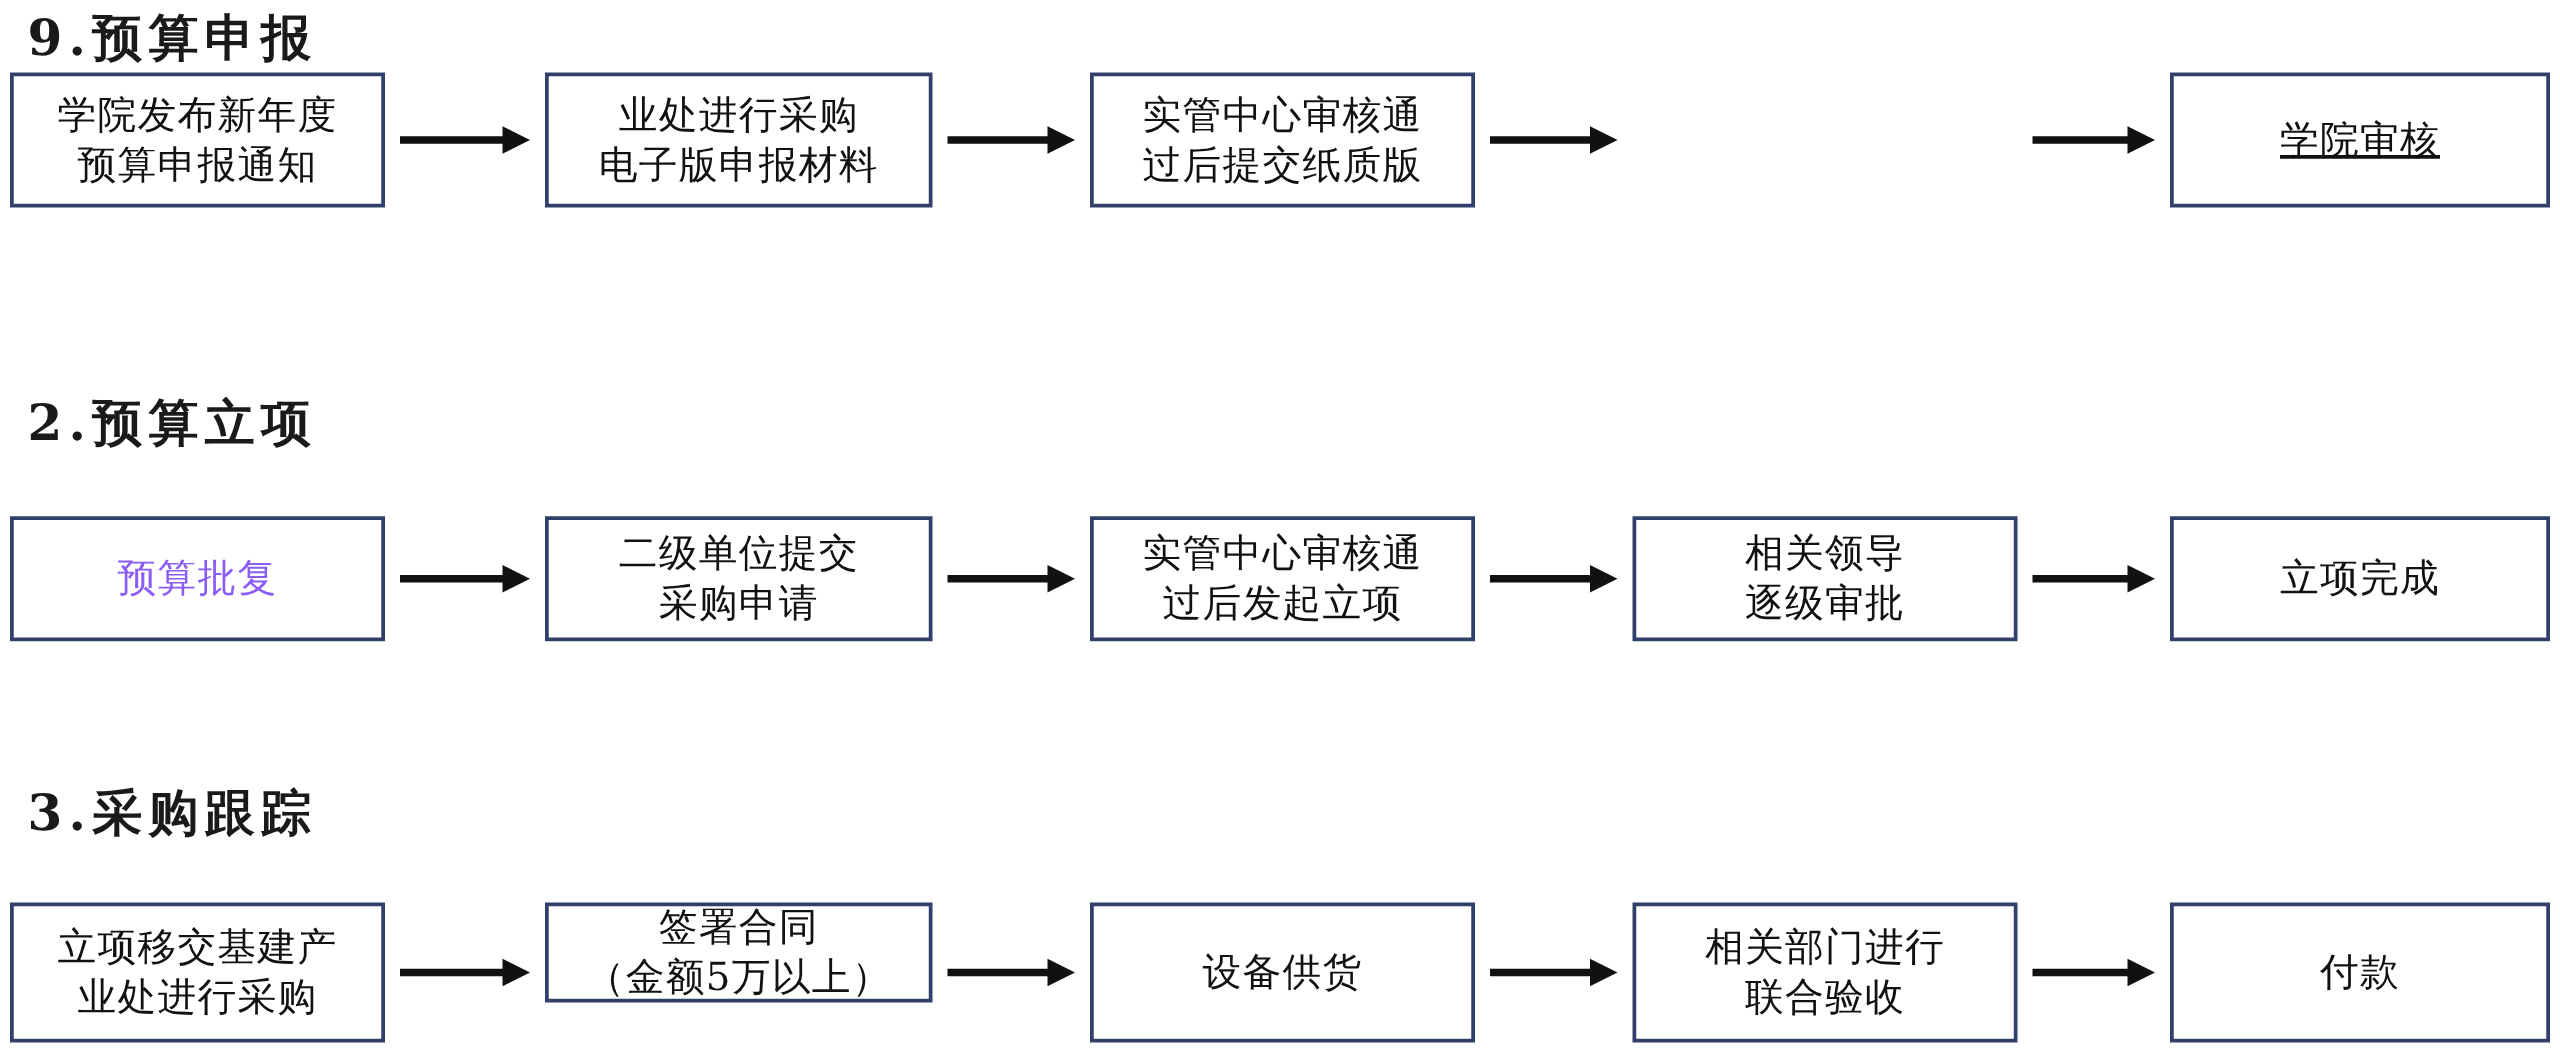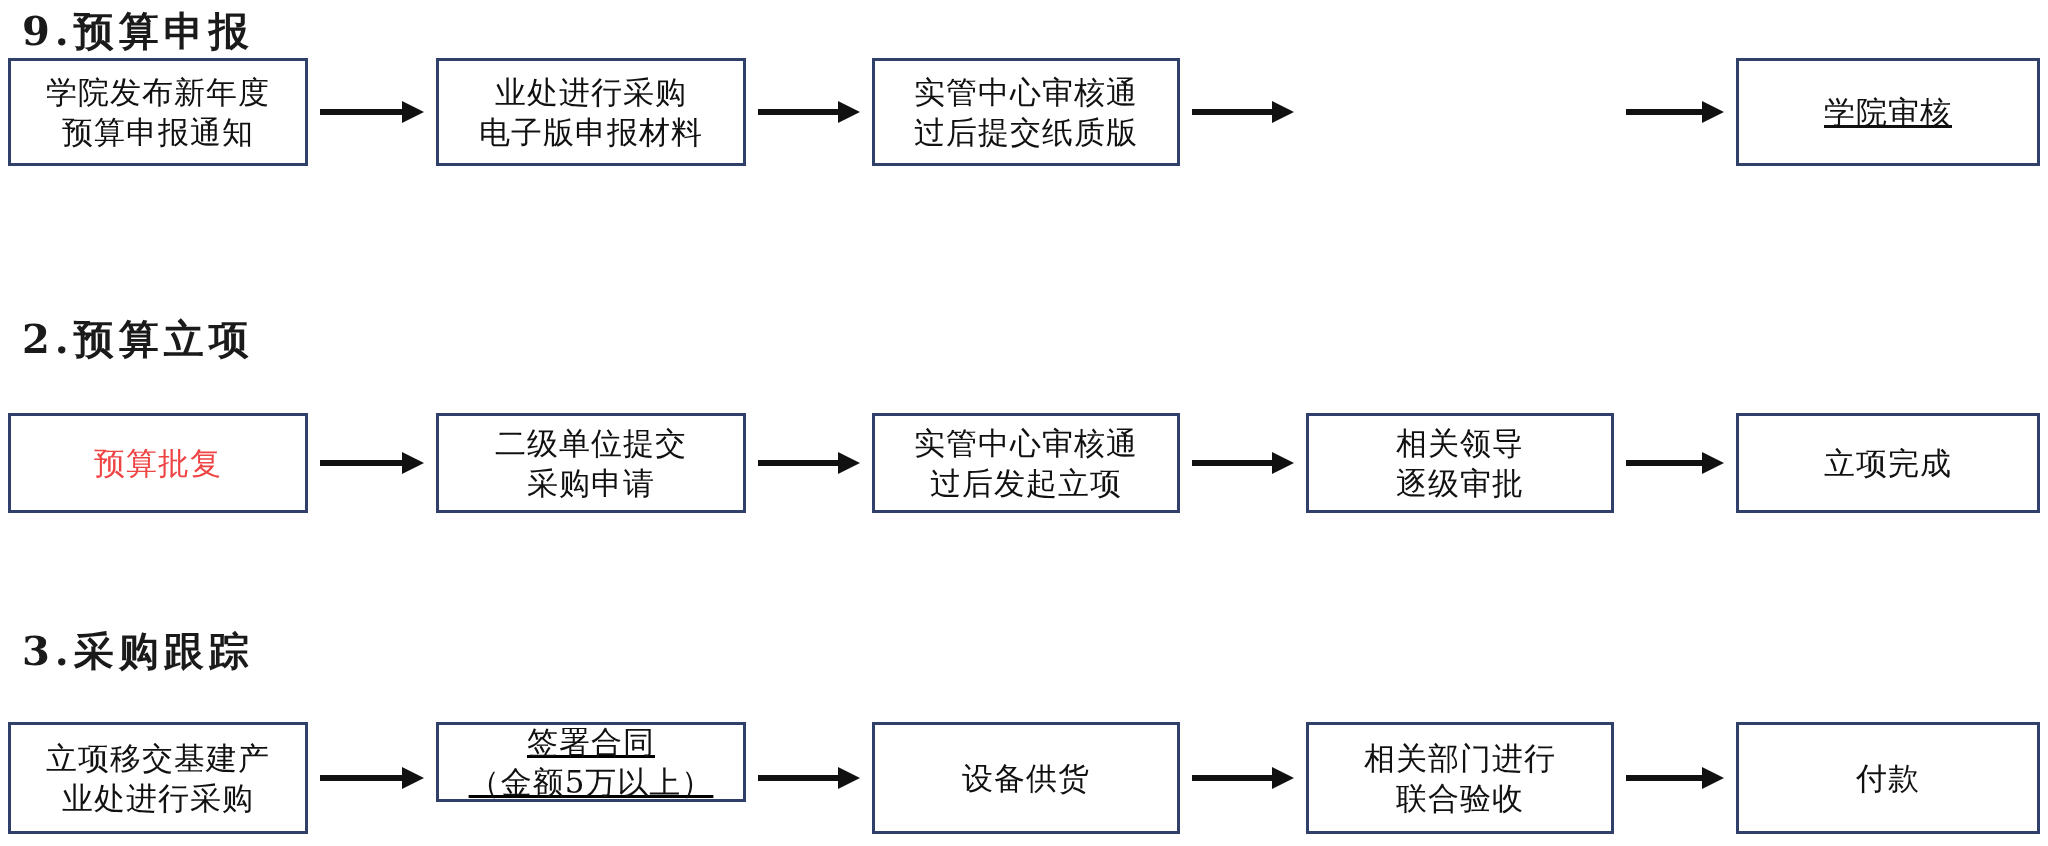--- a/index.html
+++ b/index.html
@@ -129,21 +129,21 @@
       <div class="arrow" style="left: 1626px; width: 98px; top: 43px;">
         <div class="shaft" style="width: 78px; background: rgb(17, 17, 17);"></div>
         <div class="head" style="left: 76px; border-left-color: rgb(17, 17, 17);"></div>
       </div>
     </div>
     <div class="section" style="top: 316px;">
       <div class="section-title">2.预算立项</div>
     </div>
     <div class="flow-row" style="top: 413px;">
       <div class="node" style="left: 8px; top: 0px; width: 300px; height: 100px; border-color: rgb(48, 64, 107);">
-        <span class="node-label" style="color: #ef4444;">预算批复</span>
+        <span class="node-label" style="color: #8b5cf6;">预算批复</span>
       </div>
       <div class="node" style="left: 436px; top: 0px; width: 310px; height: 100px; border-color: rgb(48, 64, 107);">
         <span class="node-label" style="color: rgb(17, 17, 17);">二级单位提交
 采购申请</span>
       </div>
       <div class="node" style="left: 872px; top: 0px; width: 308px; height: 100px; border-color: rgb(48, 64, 107);">
         <span class="node-label" style="color: rgb(17, 17, 17);">实管中心审核通
 过后发起立项</span>
       </div>
       <div class="node" style="left: 1306px; top: 0px; width: 308px; height: 100px; border-color: rgb(48, 64, 107);">
@@ -171,21 +171,21 @@
       </div>
     </div>
     <div class="section" style="top: 628px;">
       <div class="section-title">3.采购跟踪</div>
     </div>
     <div class="flow-row" style="top: 722px;">
       <div class="node" style="left: 8px; top: 0px; width: 300px; height: 112px; border-color: rgb(48, 64, 107);">
         <span class="node-label" style="color: rgb(17, 17, 17);">立项移交基建产
 业处进行采购</span>
       </div>
-      <div class="node" style="left: 436px; top: 0px; width: 310px; height: 80px; border-color: rgb(48, 64, 107); text-decoration: underline;">
+      <div class="node" style="left: 436px; top: 0px; width: 310px; height: 80px; border-color: rgb(48, 64, 107);">
         <span class="node-label" style="color: rgb(17, 17, 17);">签署合同
 （金额5万以上）</span>
       </div>
       <div class="node" style="left: 872px; top: 0px; width: 308px; height: 112px; border-color: rgb(48, 64, 107); text-align: right;">
         <span class="node-label" style="color: rgb(17, 17, 17);">设备供货</span>
       </div>
       <div class="node" style="left: 1306px; top: 0px; width: 308px; height: 112px; border-color: rgb(48, 64, 107);">
         <span class="node-label" style="color: rgb(17, 17, 17);">相关部门进行
 联合验收</span>
       </div>

